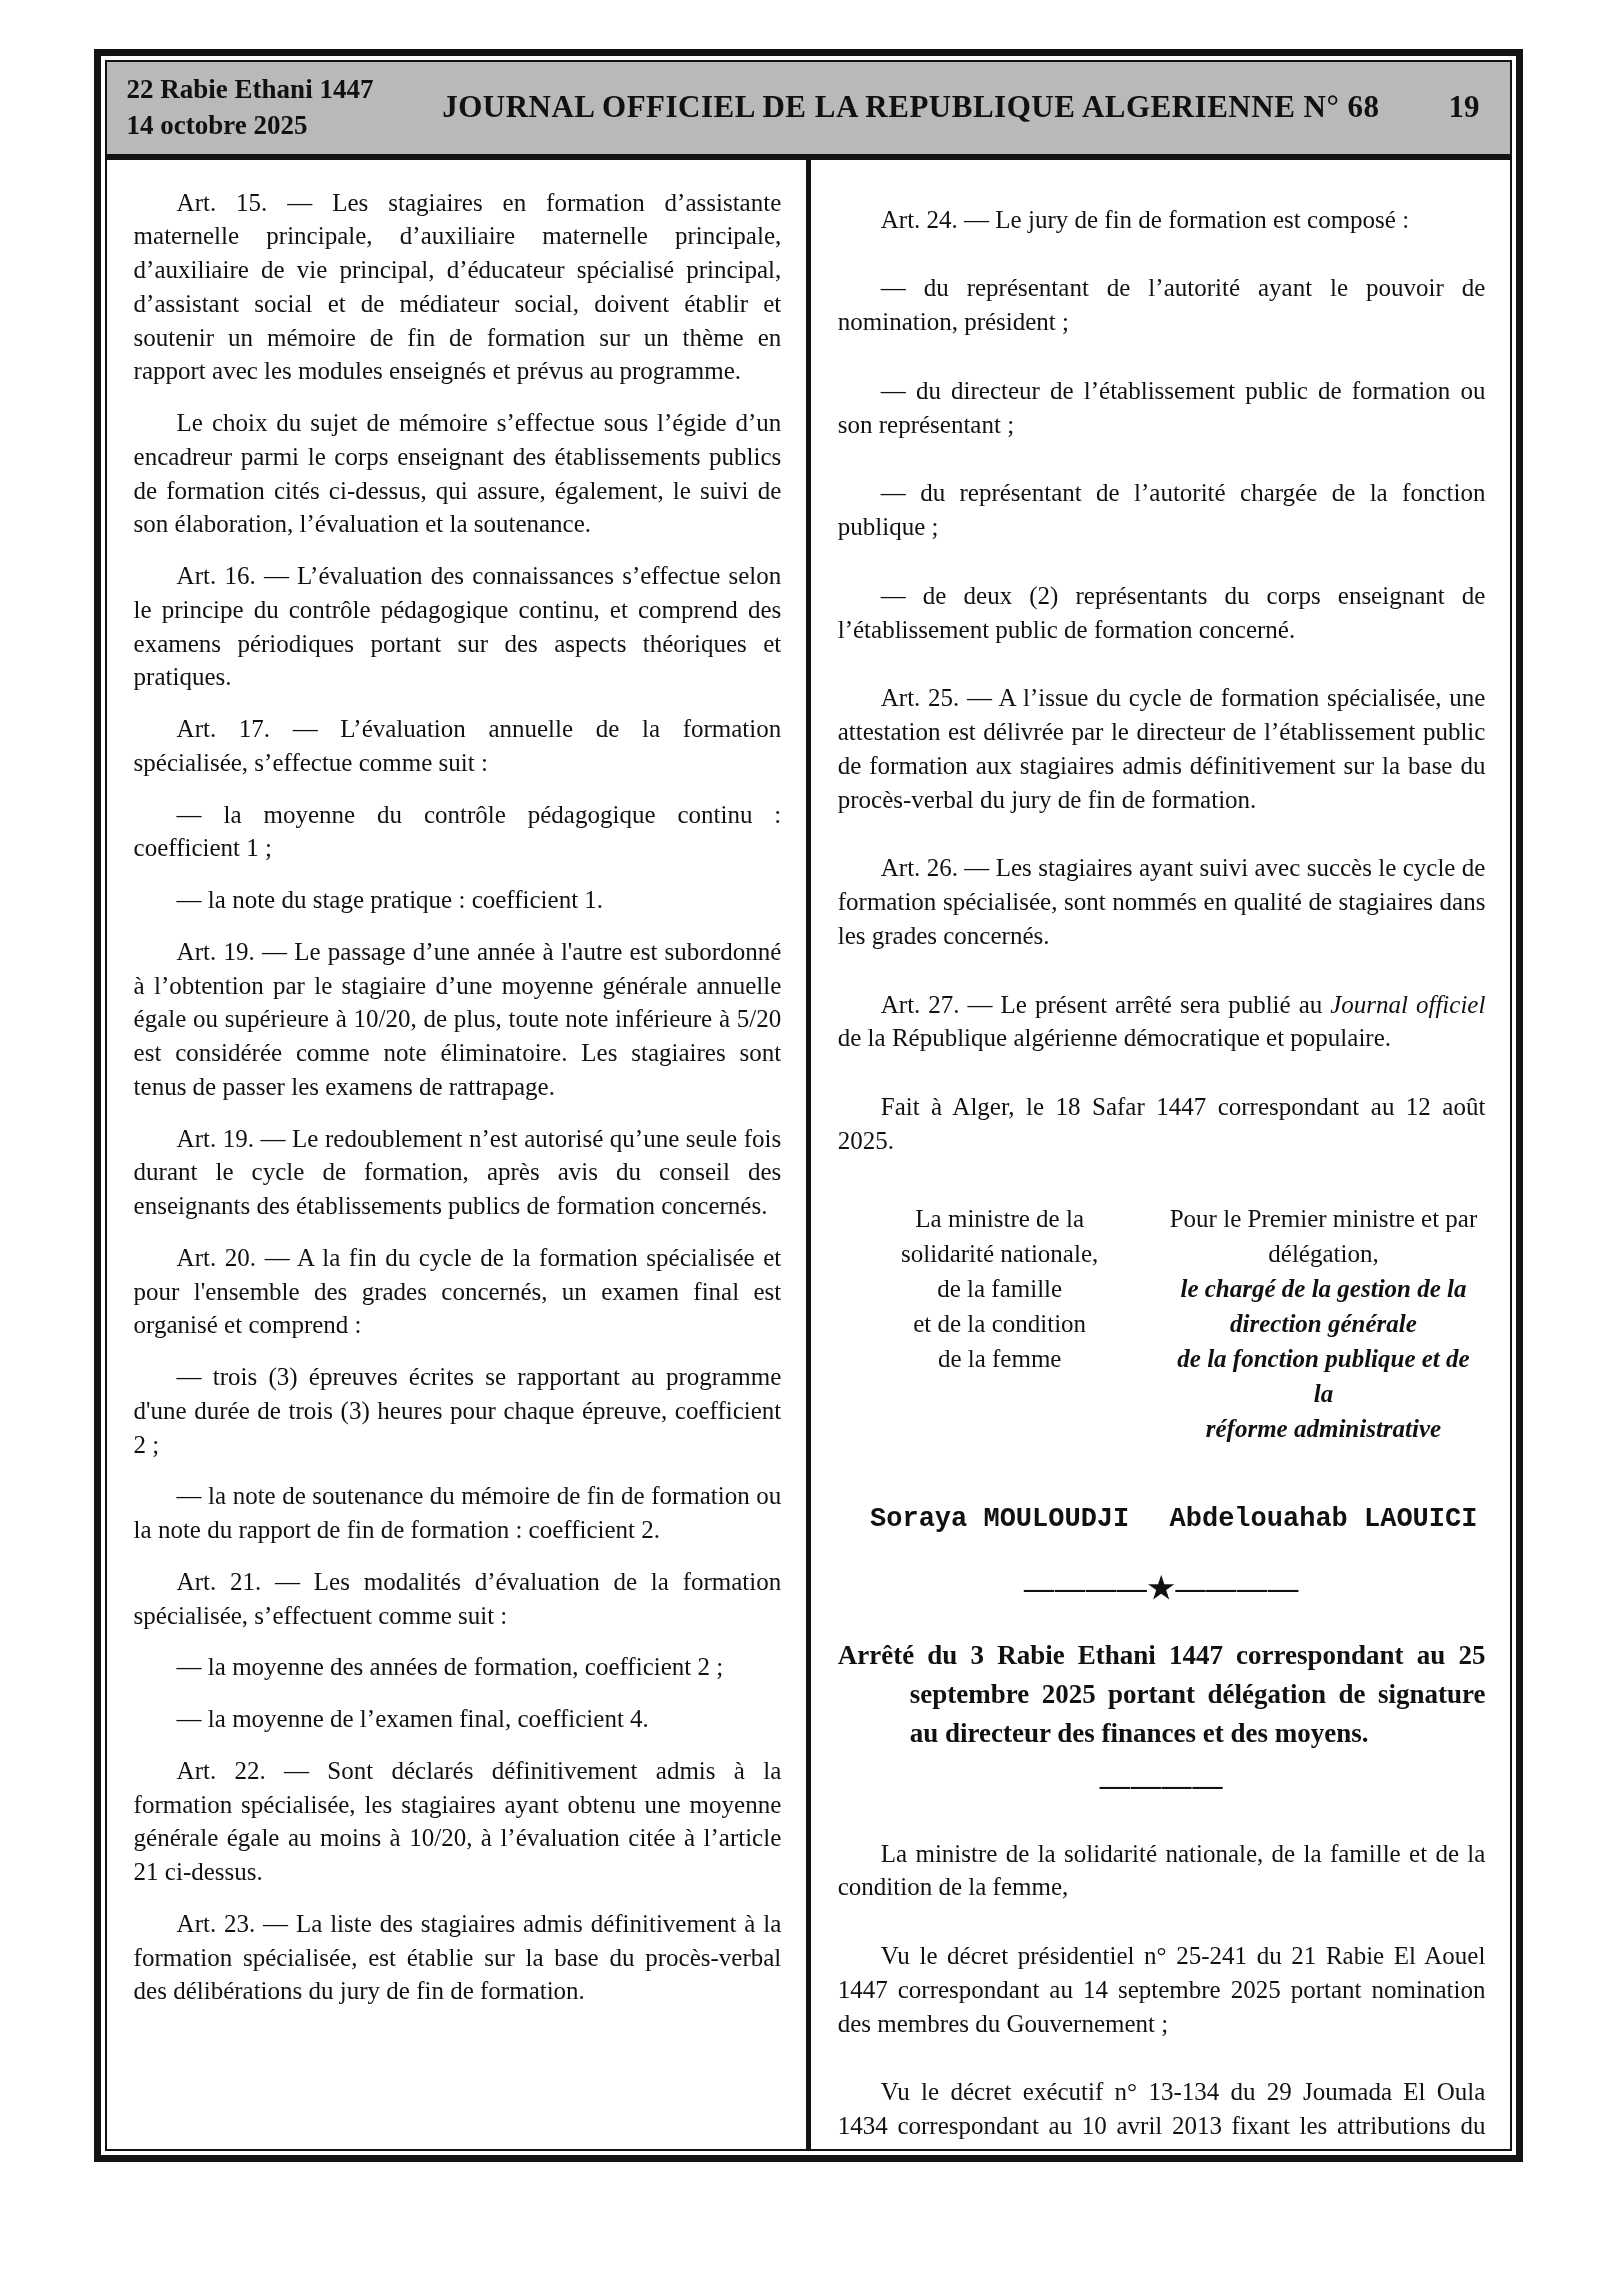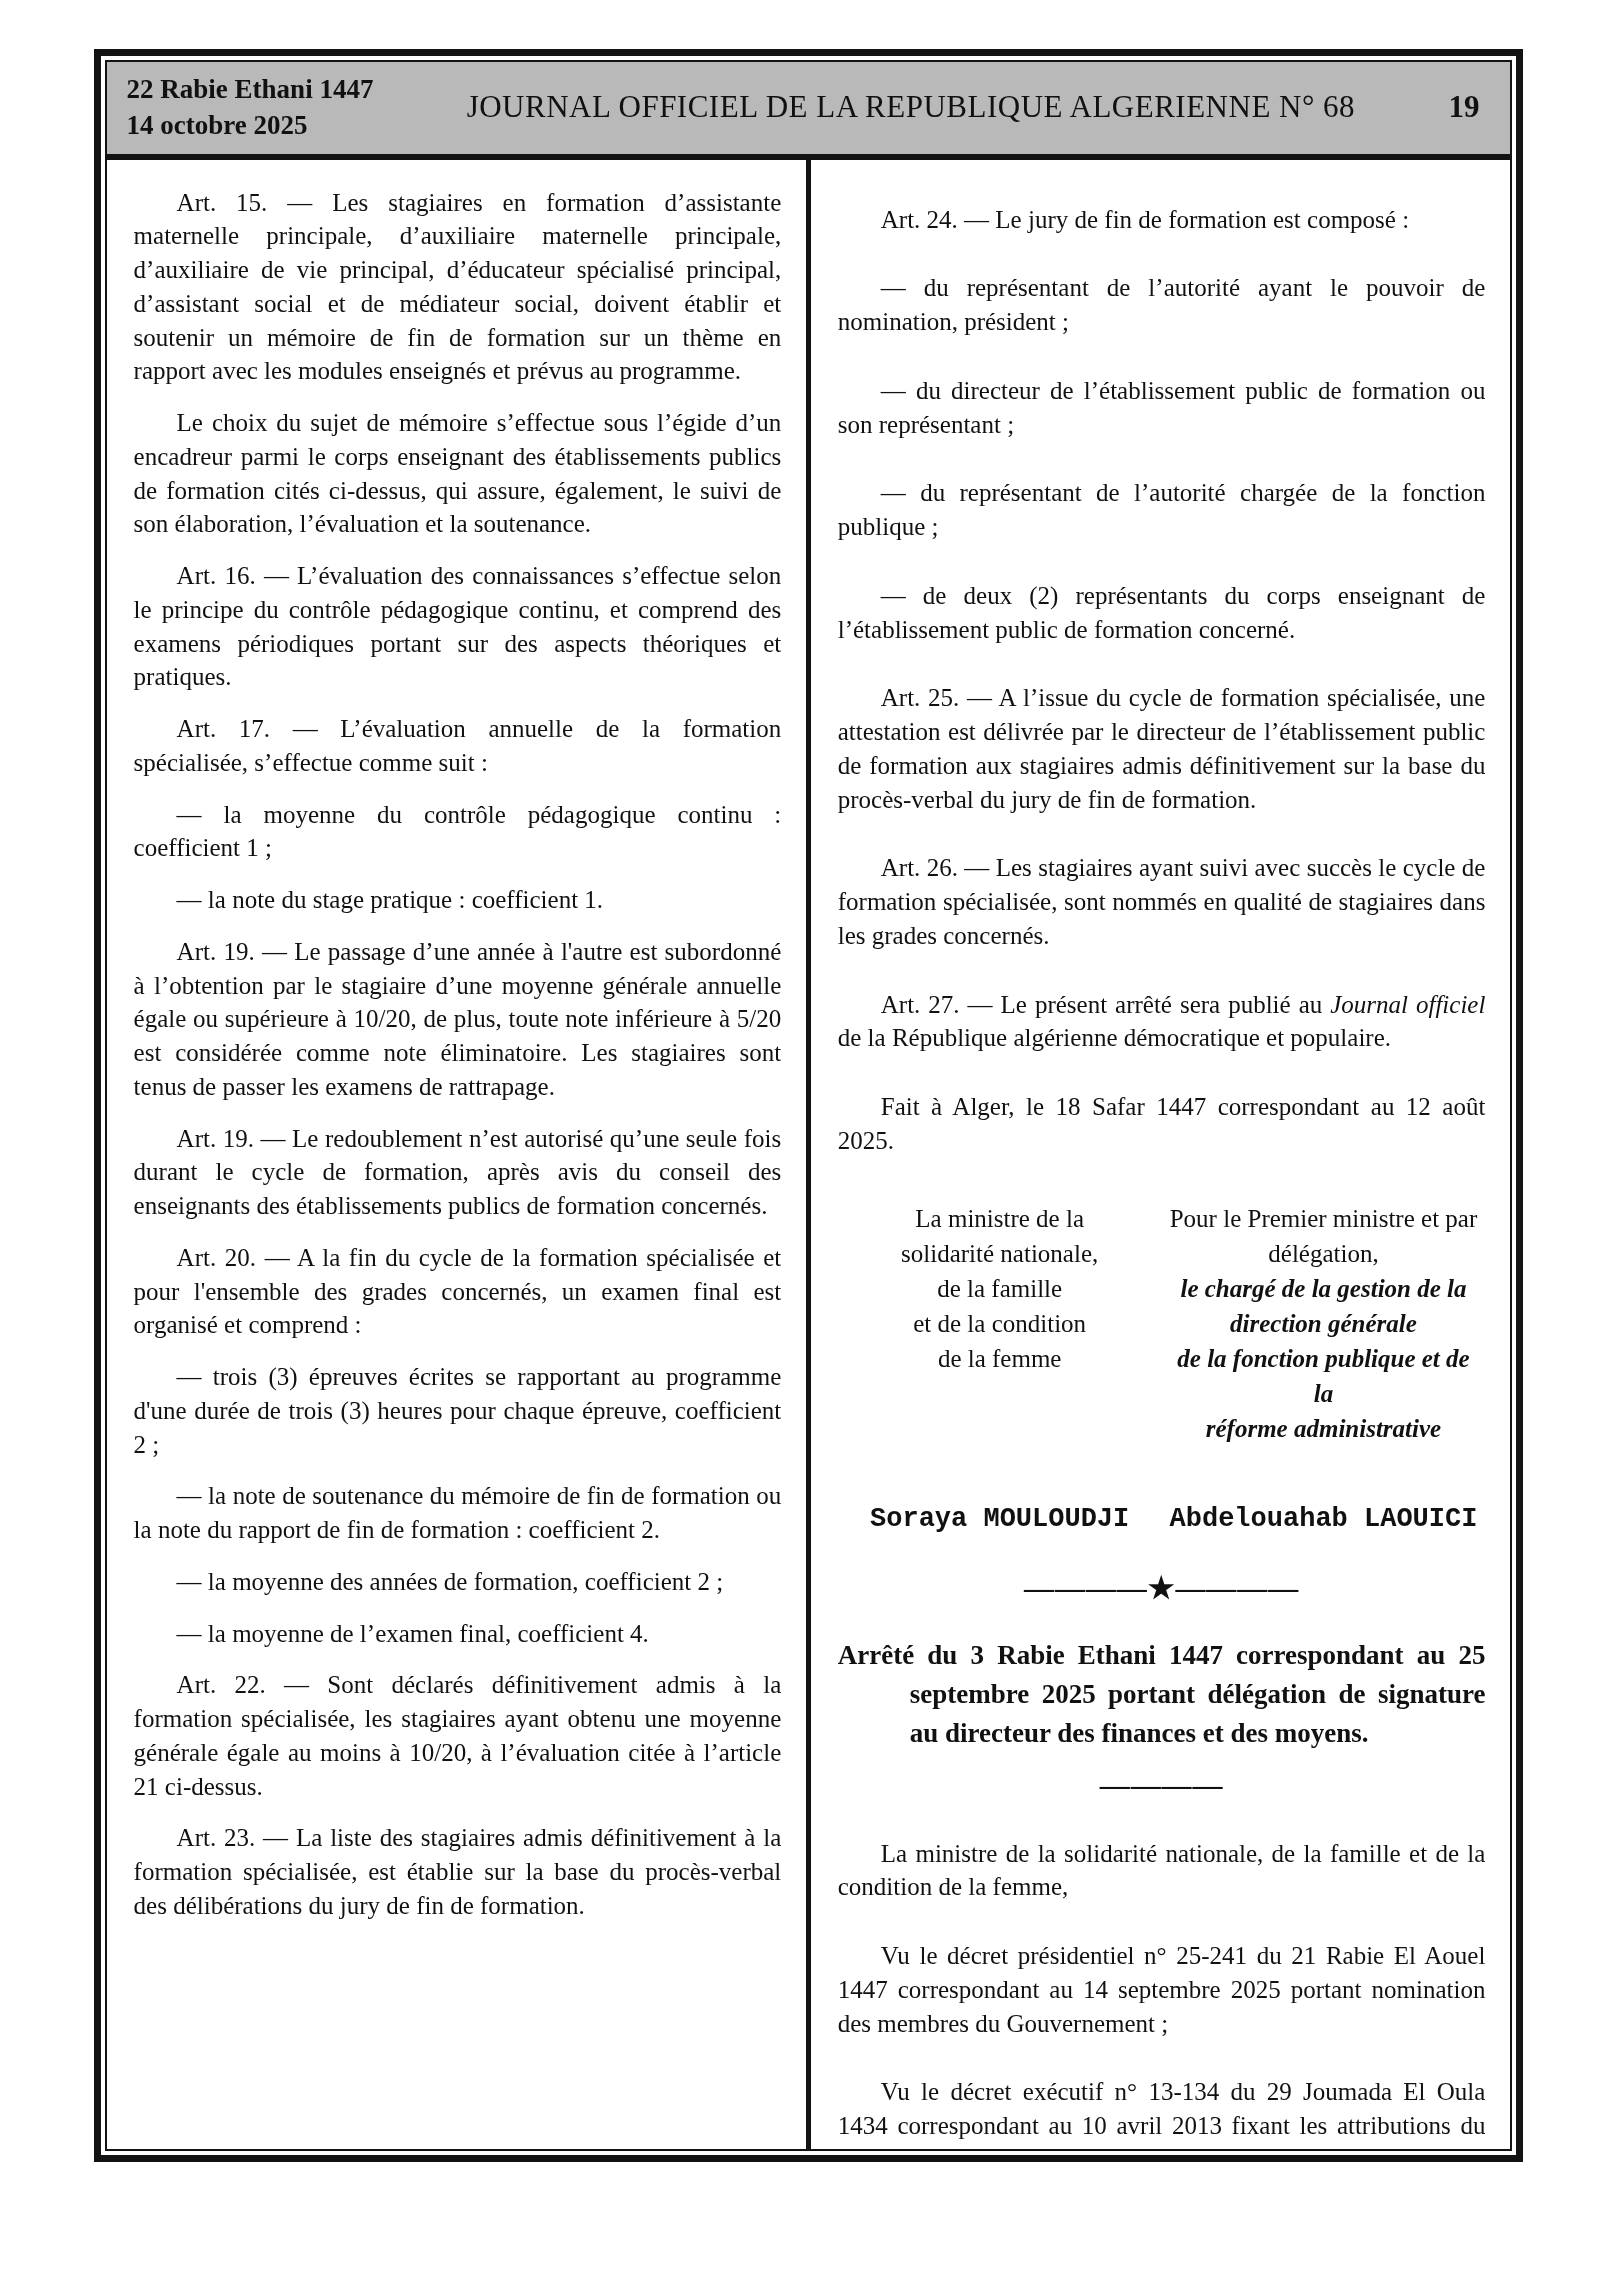--- a/index.html
+++ b/index.html
@@ -27,21 +27,21 @@
     background:#b9b9b9;
     border-bottom:6.3px solid #131313;
     display:flex;align-items:center;
     padding:9px 22px 11px 20px;
     flex:0 0 auto;
   }
   .date-block{
     font-weight:bold;font-size:27px;line-height:1.35;white-space:nowrap;
   }
   .jo-title{
-    flex:1;text-align:center;font-weight:normal;font-size:31px;
+    flex:1;text-align:center;font-weight:bold;font-size:31px;
     letter-spacing:0.5px;padding:0 12.7px;
   }
   .page-num{
     font-weight:bold;font-size:31px;padding-right:9px;
   }
   .content{
     flex:1 1 auto;
     display:flex;
     overflow:hidden;
   }
@@ -110,20 +110,21 @@
         <p class="body">Le choix du sujet de mémoire s’effectue sous l’égide d’un encadreur parmi le corps enseignant des établissements publics de formation cités ci-dessus, qui assure, également, le suivi de son élaboration, l’évaluation et la soutenance.</p>
         <p class="body">Art. 16. — L’évaluation des connaissances s’effectue selon le principe du contrôle pédagogique continu, et comprend des examens périodiques portant sur des aspects théoriques et pratiques.</p>
         <p class="body">Art. 17. — L’évaluation annuelle de la formation spécialisée, s’effectue comme suit :</p>
         <p class="body">— la moyenne du contrôle pédagogique continu : coefficient 1 ;</p>
         <p class="body">— la note du stage pratique : coefficient 1.</p>
         <p class="body">Art. 19. — Le passage d’une année à l'autre est subordonné à l’obtention par le stagiaire d’une moyenne générale annuelle égale ou supérieure à 10/20, de plus, toute note inférieure à 5/20 est considérée comme note éliminatoire. Les stagiaires sont tenus de passer les examens de rattrapage.</p>
         <p class="body">Art. 19. — Le redoublement n’est autorisé qu’une seule fois durant le cycle de formation, après avis du conseil des enseignants des établissements publics de formation concernés.</p>
         <p class="body">Art. 20. — A la fin du cycle de la formation spécialisée et pour l'ensemble des grades concernés, un examen final est organisé et comprend :</p>
         <p class="body">— trois (3) épreuves écrites se rapportant au programme d'une durée de trois (3) heures pour chaque épreuve, coefficient 2 ;</p>
         <p class="body">— la note de soutenance du mémoire de fin de formation ou la note du rapport de fin de formation : coefficient 2.</p>
+        <p class="body">Art. 21. — Les modalités d’évaluation de la formation spécialisée, s’effectuent comme suit :</p>
         <p class="body">— la moyenne des années de formation, coefficient 2 ;</p>
         <p class="body">— la moyenne de l’examen final, coefficient 4.</p>
         <p class="body">Art. 22. — Sont déclarés définitivement admis à la formation spécialisée, les stagiaires ayant obtenu une moyenne générale égale au moins à 10/20, à l’évaluation citée à l’article 21 ci-dessus.</p>
         <p class="body">Art. 23. — La liste des stagiaires admis définitivement à la formation spécialisée, est établie sur la base du procès-verbal des délibérations du jury de fin de formation.</p>
       </div>
 
       <div class="divider"></div>
 
       <div class="col col-right">
         <p class="body">Art. 24. — Le jury de fin de formation est composé :</p>

